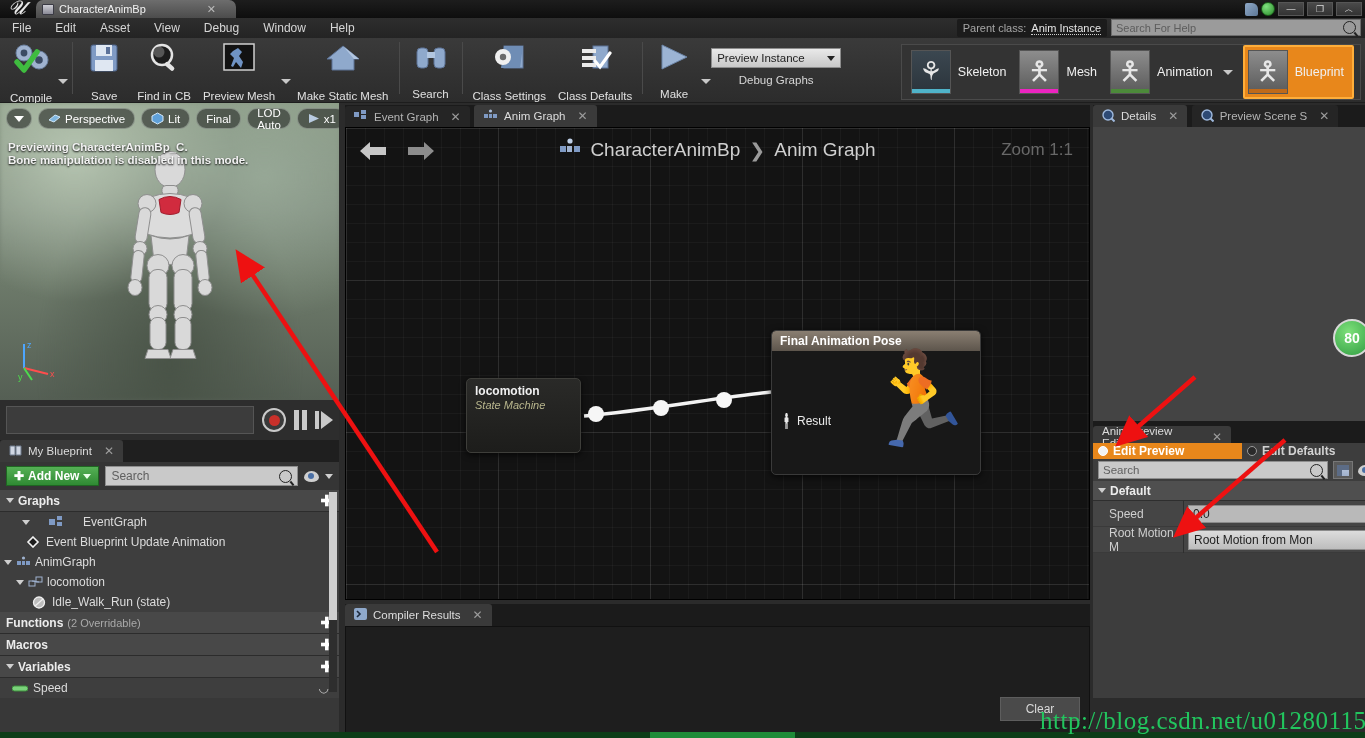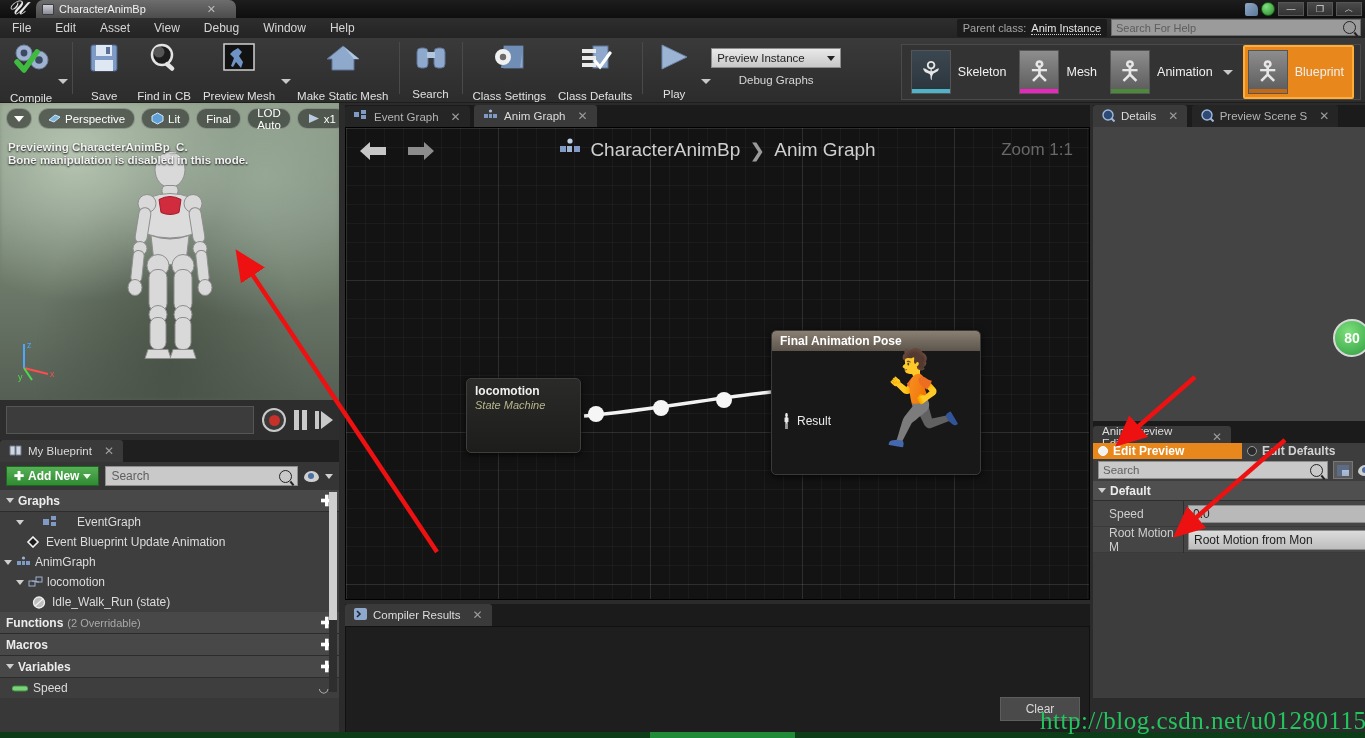--- a/index.html
+++ b/index.html
@@ -343,21 +343,21 @@
         <span class="tl">Class Defaults</span>
       </div>
       <div class="sep"></div>
 
       <div class="tbtn">
         <span class="ic">
           <svg width="36" height="30" viewBox="0 0 36 30">
             <path d="M6 3 L31 15 L6 27 Z" fill="#9cb4d4" stroke="#6d86a8"></path>
           </svg>
         </span>
-        <span class="tl">Play</span>
+        <span class="tl">Make</span>
       </div>
       <div class="caret"></div>
 
       <div class="debugfilter">
         <div class="dfsel">
           <span>Preview Instance</span>
           <span class="ar"></span>
         </div>
         <div class="dflabel">Debug Graphs</div>
       </div>
@@ -522,21 +522,21 @@
 
   <div class="tree">
 
     <div class="sechdr">
       <span class="left">
           <span class="arrow"></span>
         <span>Graphs</span>
         </span>
       <span class="plus">✚</span>
     </div>
-    <div class="trow" style="padding-left:16px;gap:19px">
+    <div class="trow" style="padding-left:22px;gap:19px">
       <span class="arrow"></span>
       <span class="ticon">
         <svg width="15" height="12" viewBox="0 0 15 12">
             <rect x="0" y="3" width="6" height="6" fill="#7f9ac4"></rect>
             <rect x="8" y="0" width="5" height="4" fill="#7f9ac4"></rect>
             <rect x="8" y="6" width="5" height="4" fill="#7f9ac4"></rect>
           </svg>
       </span>
       <span>EventGraph</span>
     </div>

